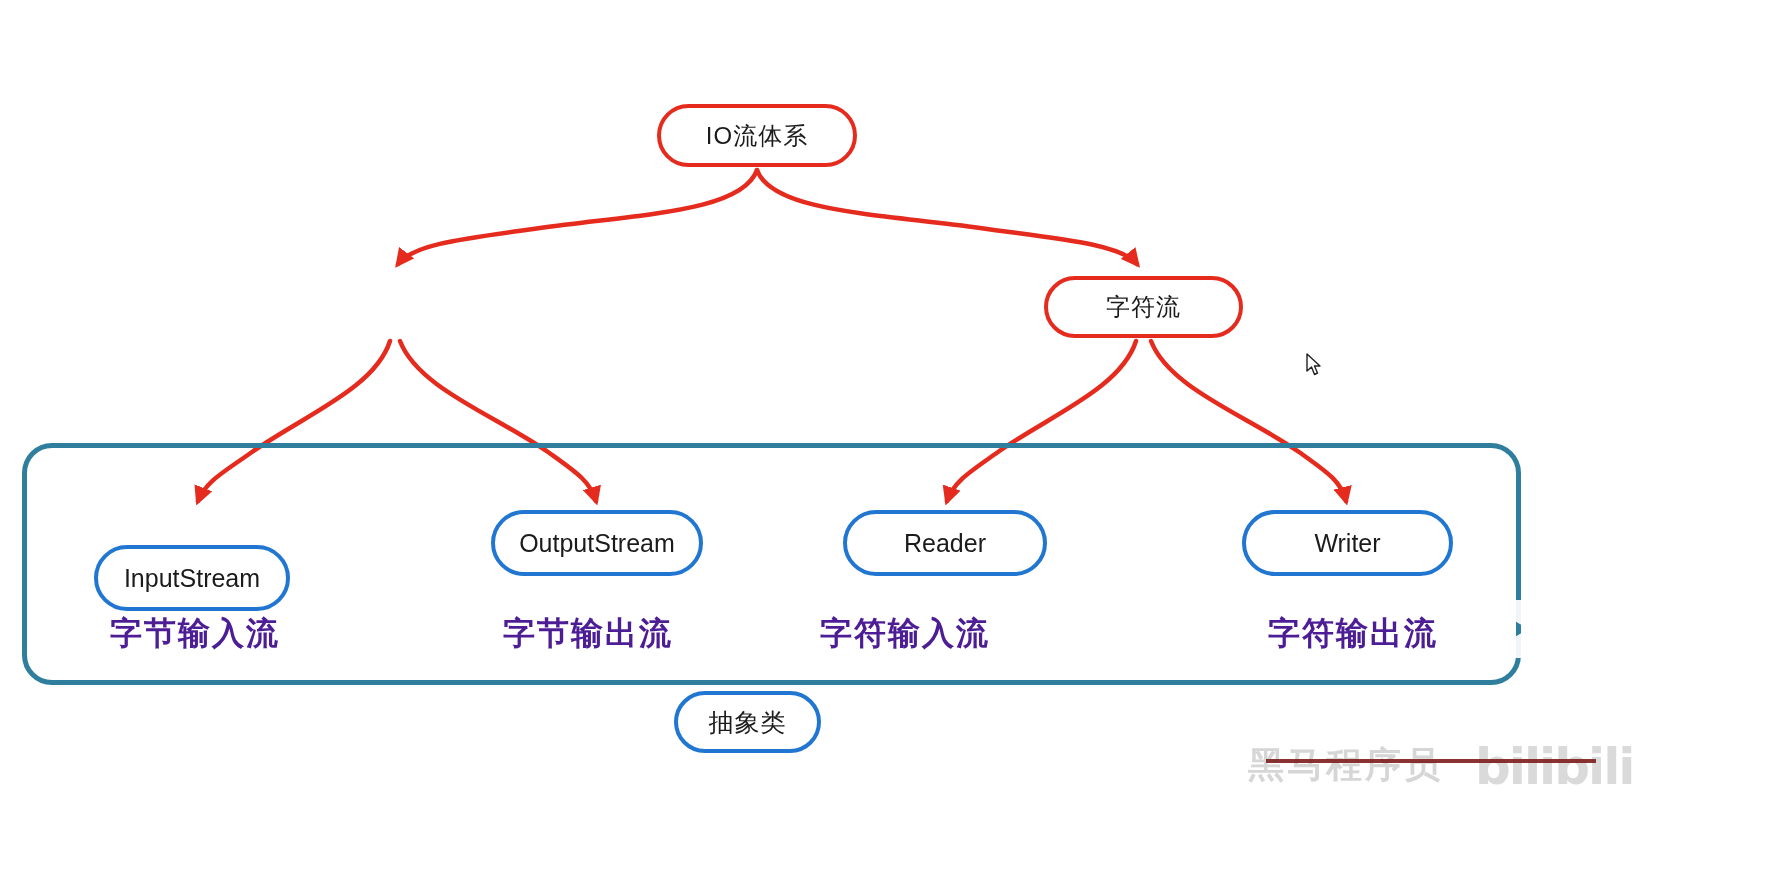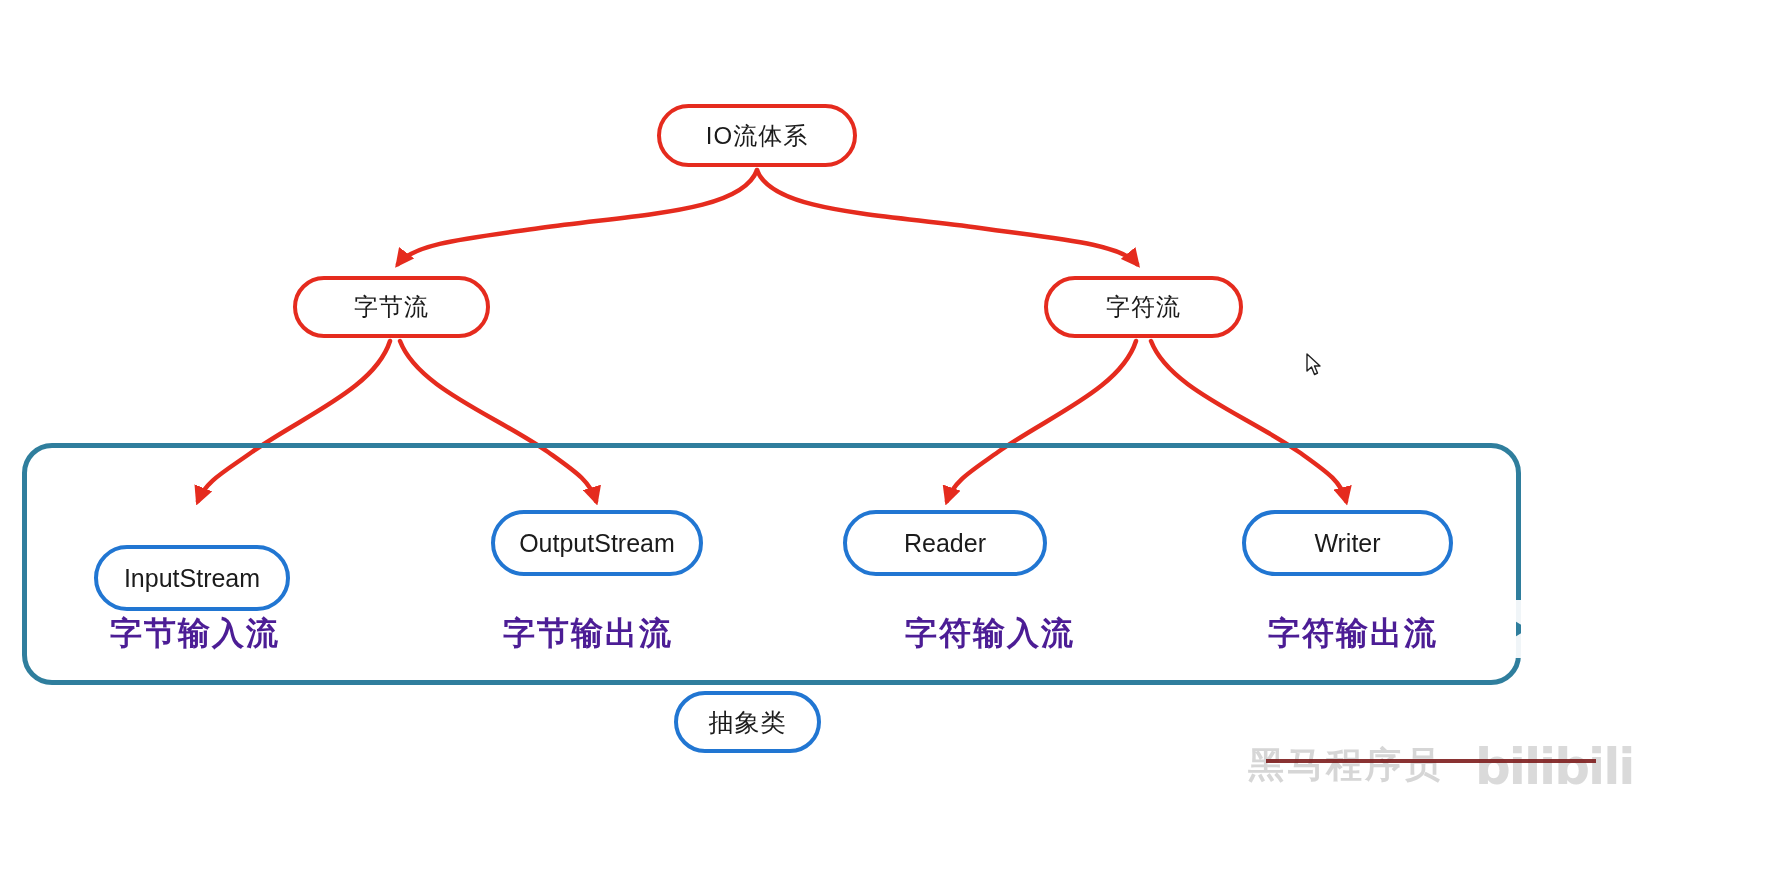--- a/index.html
+++ b/index.html
@@ -26,21 +26,21 @@
   #abstract-container{
     position:absolute;left:22px;top:443px;width:1499px;height:242px;
     border:5px solid #2f7e9d;border-radius:30px;box-sizing:border-box;background:transparent;
   }
   .caption{
     position:absolute;transform:translateX(-50%);top:612px;
     font-size:32px;font-weight:900;color:#4c1d95;letter-spacing:2px;white-space:nowrap;
   }
   #caption-byte-in{left:195px;}
   #caption-byte-out{left:588px;}
-  #caption-char-in{left:990px;text-align:center;}
+  #caption-char-in{left:905px;text-align:center;}
   #caption-char-out{left:1353px;}
   #watermark{
     position:absolute;left:1248px;top:730px;width:360px;height:60px;
     display:flex;align-items:flex-end;gap:32px;opacity:0.55;
   }
   #watermark .wm-cn{
     font-size:36px;font-weight:900;color:#b5b5b5;letter-spacing:3px;white-space:nowrap;
   }
   #watermark .wm-logo{
     font-size:50px;font-weight:900;color:#bdbdbd;letter-spacing:-2px;line-height:0.9;white-space:nowrap;
@@ -70,23 +70,20 @@
       <path d="M400,341 C418,388 495,415 548,452 C576,472 590,481 596,501" marker-end="url(#arrowhead)"></path>
       <path d="M1136,341 C1121,388 1051,415 998,452 C970,472 954,481 947,501" marker-end="url(#arrowhead)"></path>
       <path d="M1151,341 C1169,388 1246,415 1299,452 C1327,472 1341,481 1346,501" marker-end="url(#arrowhead)"></path>
     </g>
   </svg>
 
   <div id="abstract-container"></div>
 
   <div class="node node-red" id="node-io">
     <span>IO流体系</span>
-  </div>
-  <div class="node node-red" id="node-byte">
-    <span>字节流</span>
   </div>
   <div class="node node-red" id="node-char">
     <span>字符流</span>
   </div>
 
   <div class="node node-blue" id="node-inputstream">
     <span>InputStream</span>
   </div>
   <div class="node node-blue" id="node-outputstream">
     <span>OutputStream</span>

